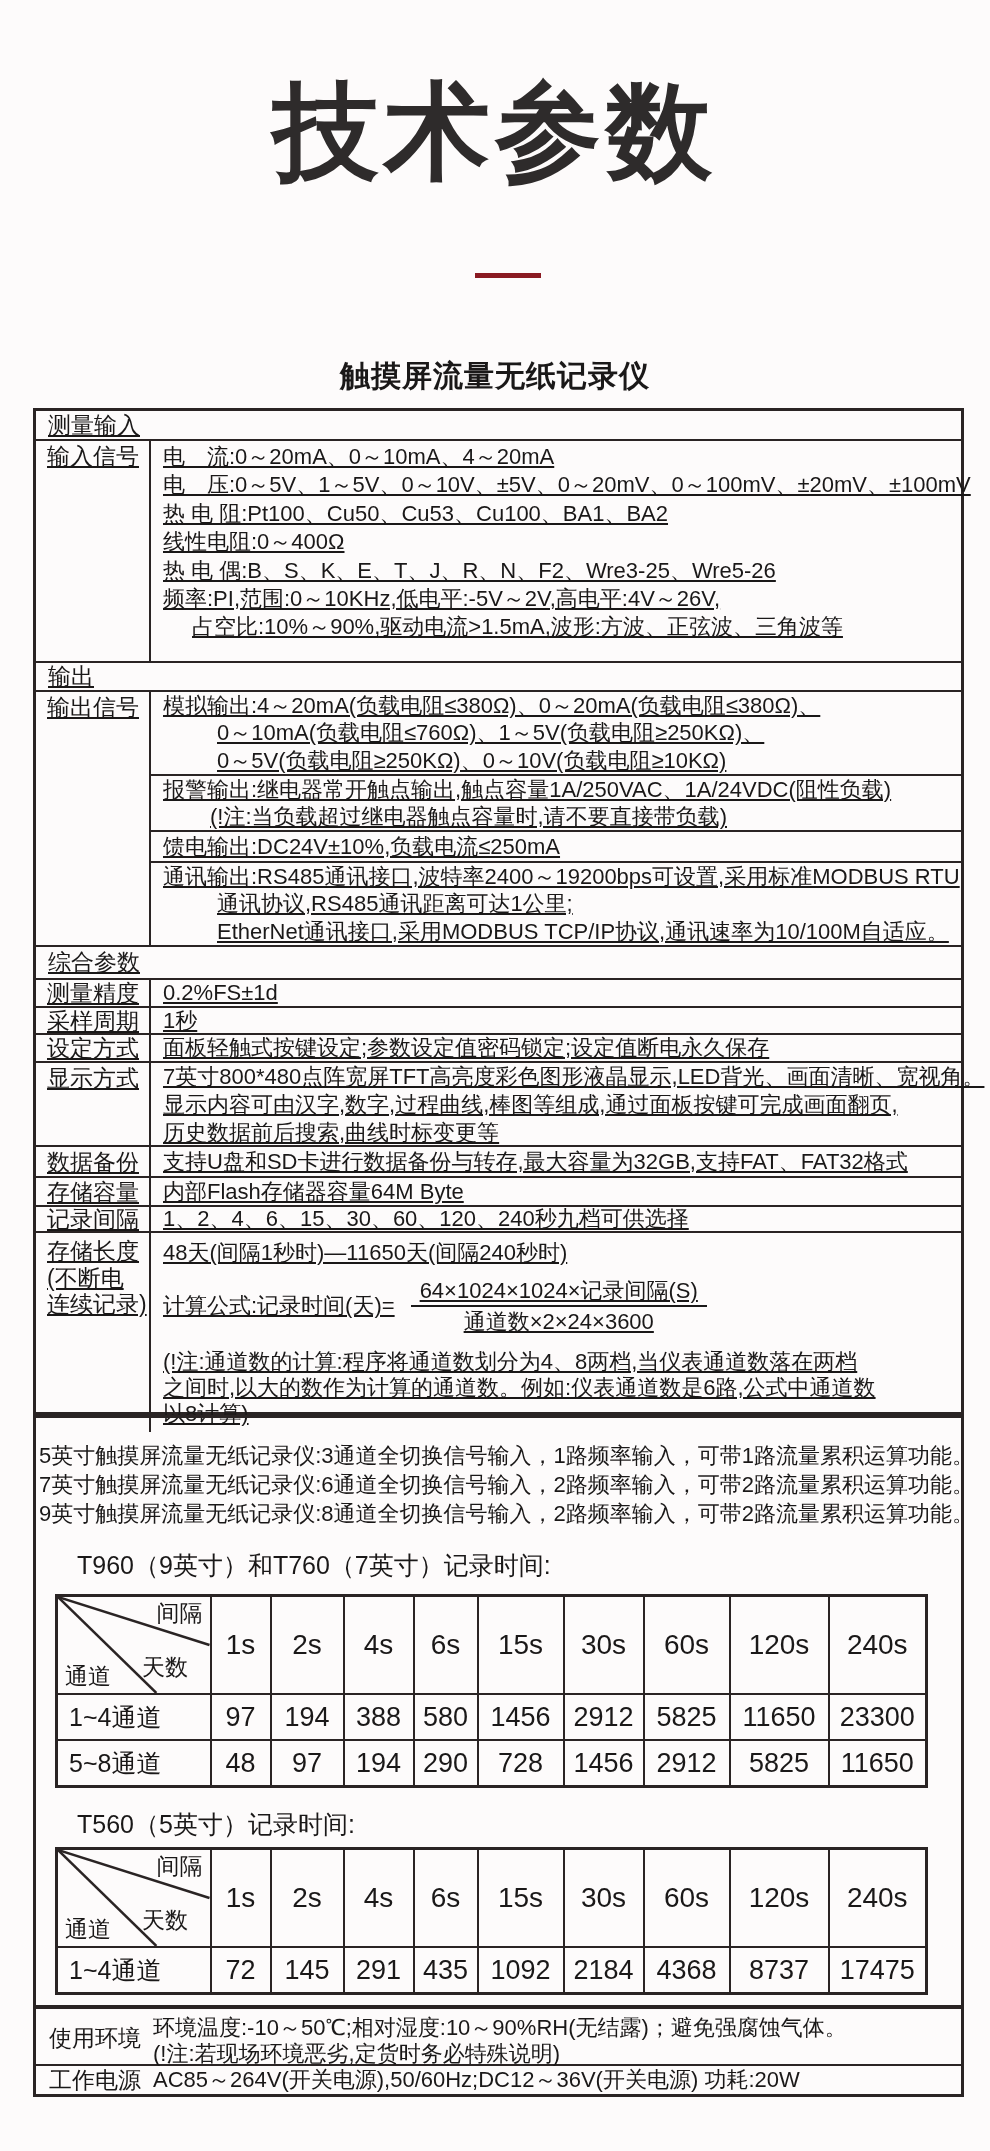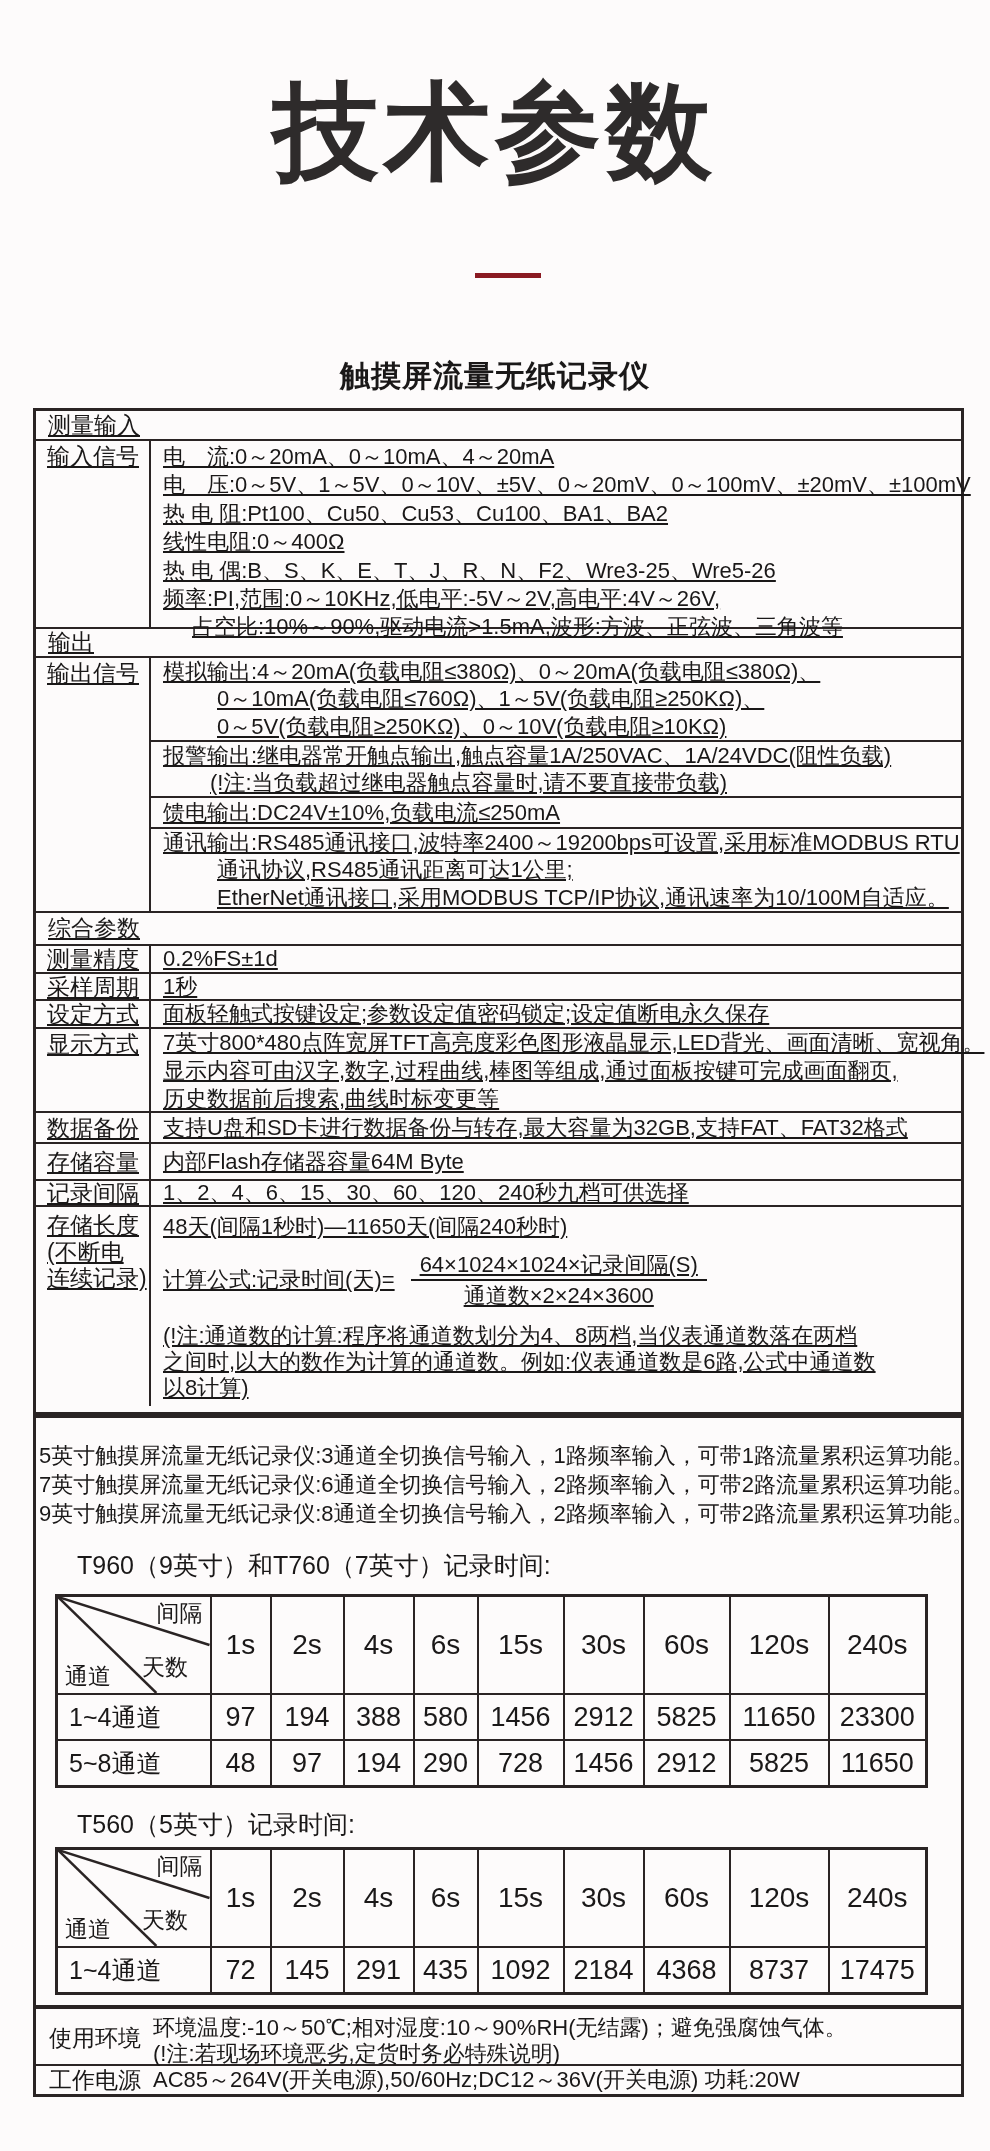--- a/index.html
+++ b/index.html
@@ -94,21 +94,21 @@
   <div class="title">技术参数</div>
   <div class="dash" style="background: rgb(138, 26, 34);"></div>
   <div class="subtitle">触摸屏流量无纸记录仪</div>
 
   <div class="box" id="box1">
 
     <div class="srow sec" style="height:30px">
       <span>测量输入</span>
     </div>
 
-    <div class="srow" style="height:188px">
+    <div class="srow" style="height:222px">
       <div class="lbl">输入信号</div>
       <div class="cnt seven">
         <div class="ln">电　流:0～20mA、0～10mA、4～20mA</div>
         <div class="ln">电　压:0～5V、1～5V、0～10V、±5V、0～20mV、0～100mV、±20mV、±100mV</div>
         <div class="ln">热 电 阻:Pt100、Cu50、Cu53、Cu100、BA1、BA2</div>
         <div class="ln">线性电阻:0～400Ω</div>
         <div class="ln">热 电 偶:B、S、K、E、T、J、R、N、F2、Wre3-25、Wre5-26</div>
         <div class="ln">频率:PI,范围:0～10KHz,低电平:-5V～2V,高电平:4V～26V,</div>
         <div class="ln ind29">占空比:10%～90%,驱动电流&gt;1.5mA,波形:方波、正弦波、三角波等</div>
       </div>
@@ -167,21 +167,21 @@
         <div class="ln">显示内容可由汉字,数字,过程曲线,棒图等组成,通过面板按键可完成画面翻页,</div>
         <div class="ln">历史数据前后搜索,曲线时标变更等</div>
       </div>
     </div>
 
     <div class="srow" style="height:31px">
       <div class="lbl center">数据备份</div>
       <div class="cnt vcenter">支持U盘和SD卡进行数据备份与转存,最大容量为32GB,支持FAT、FAT32格式</div>
     </div>
 
-    <div class="srow" style="height:37px">
+    <div class="srow" style="height:29px">
       <div class="lbl center">存储容量</div>
       <div class="cnt vcenter">内部Flash存储器容量64M Byte</div>
     </div>
 
     <div class="srow" style="height:26px">
       <div class="lbl center">记录间隔</div>
       <div class="cnt vcenter">1、2、4、6、15、30、60、120、240秒九档可供选择</div>
     </div>
 
     <div class="srow last" style="height:199px">

